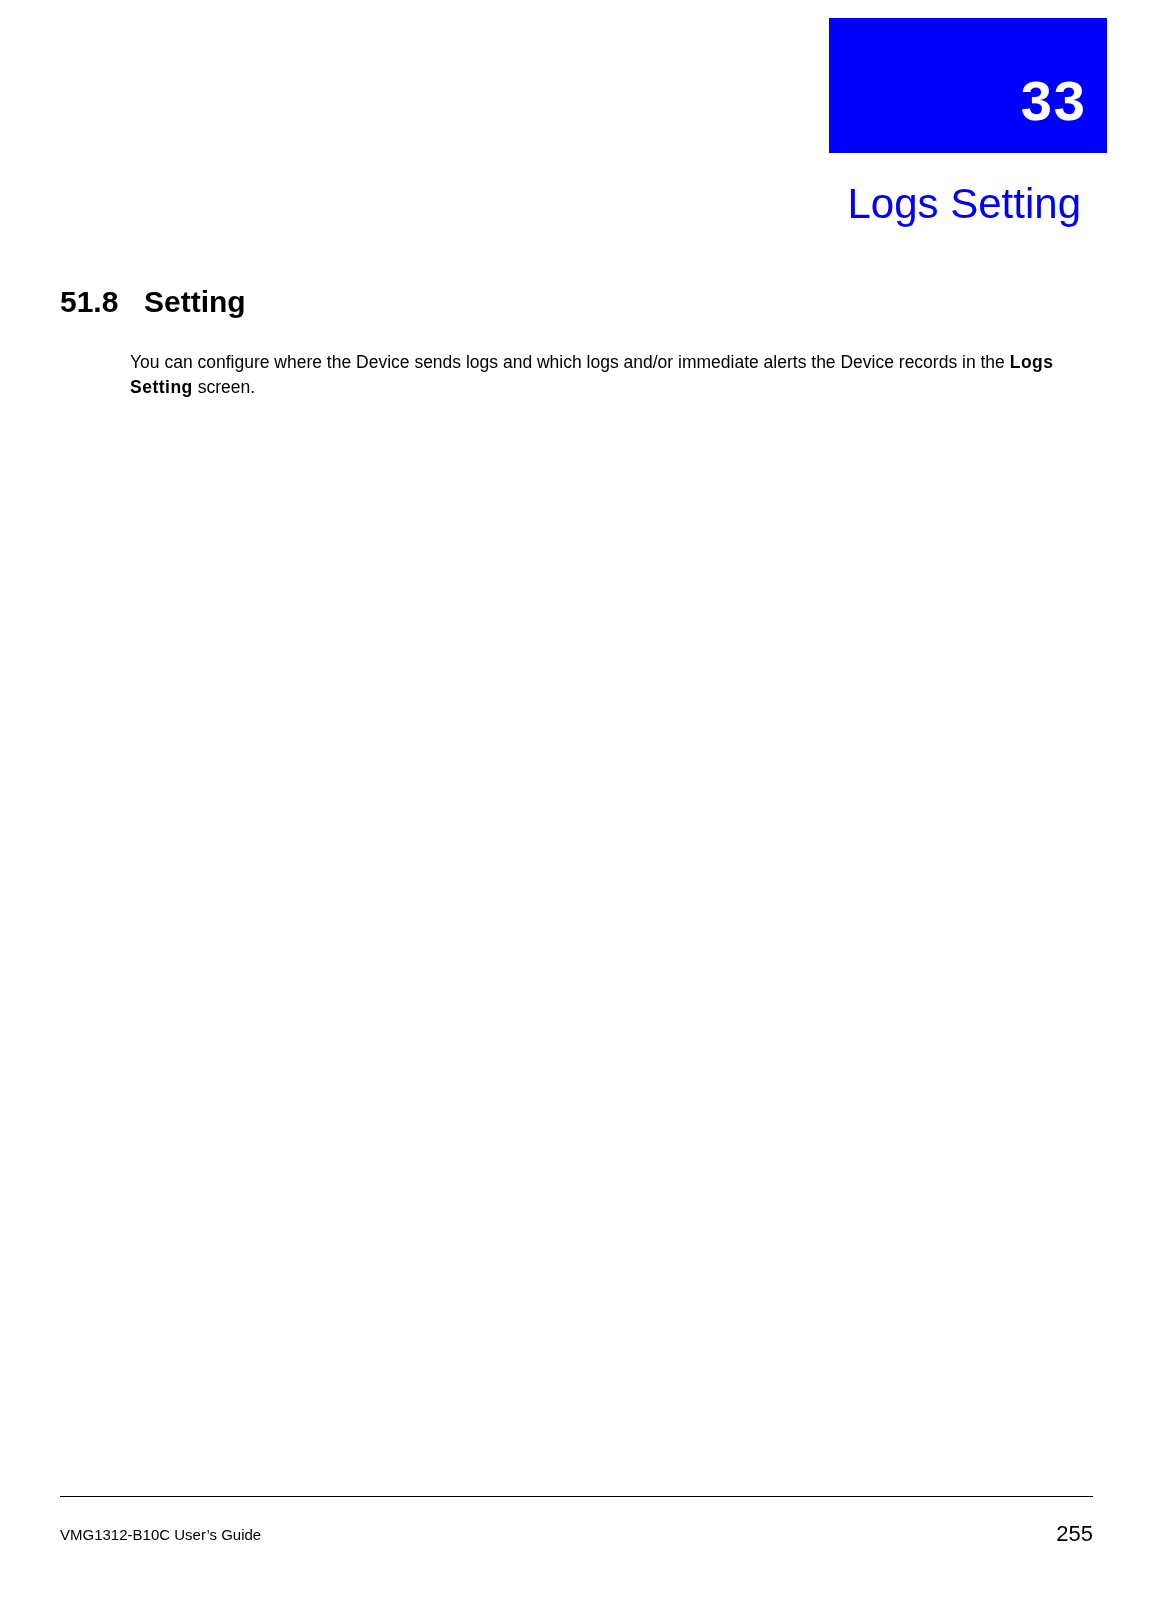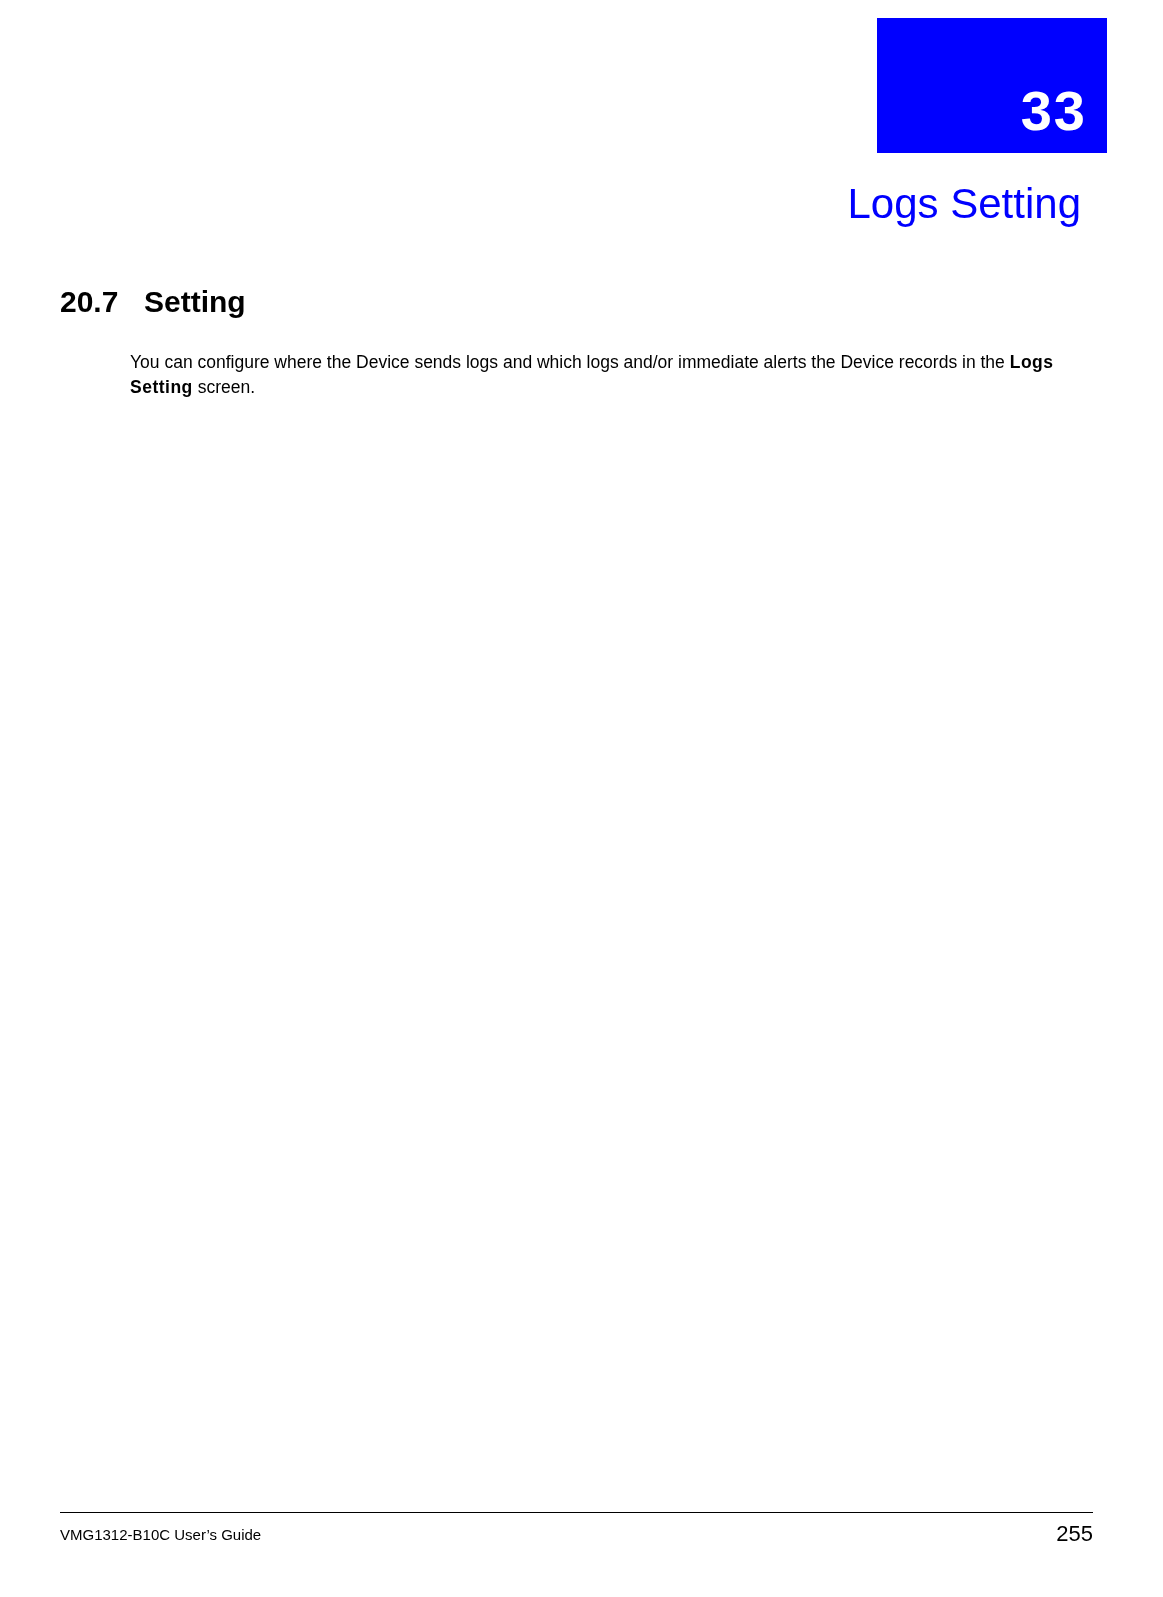--- a/index.html
+++ b/index.html
@@ -17,27 +17,27 @@
     .page {
       width: 100%;
       height: 100%;
       position: relative;
       padding: 0;
     }
     .chapter-tab {
       position: absolute;
       top: 18px;
       right: 56px;
-      width: 230px;
+      width: 278px;
       height: 135px;
       background: #0000ff;
       display: flex;
       align-items: flex-end;
       justify-content: flex-end;
-      padding: 0 20px 10px 0;
+      padding: 0 20px 20px 0;
     }
     .chapter-number {
       color: #ffffff;
       font-size: 56px;
       font-weight: bold;
       letter-spacing: 2px;
       font-family: Arial, sans-serif;
     }
     .chapter-title-area {
       position: absolute;
@@ -78,21 +78,21 @@
     .bold-ref {
       font-weight: bold;
       letter-spacing: 0.5px;
     }
     .footer {
       position: absolute;
       bottom: 50px;
       left: 60px;
       right: 70px;
       border-top: 1.5px solid #000000;
-      padding-top: 8px;
+      padding-top: 24px;
       display: flex;
       justify-content: space-between;
       align-items: center;
     }
     .footer-left {
       font-size: 15px;
       color: #000000;
     }
     .footer-right {
       font-size: 22px;
@@ -108,21 +108,21 @@
 
   <div class="chapter-tab">
     <div class="chapter-number">33</div>
   </div>
 
   <div class="chapter-title-area">
     <div class="chapter-title">Logs Setting</div>
   </div>
 
   <div class="section-heading-area">
-    <span class="section-heading">20.7</span>
+    <span class="section-heading">51.8</span>
     <span class="section-heading">&nbsp;&nbsp;</span>
     <span class="section-heading">Setting</span>
   </div>
 
   <div class="body-text-area">
     <span class="body-text">You can configure where the Device sends logs and which logs and/or immediate alerts the Device records in the </span>
     <span class="body-text bold-ref">Logs Setting</span>
     <span class="body-text"> screen.</span>
   </div>
 

